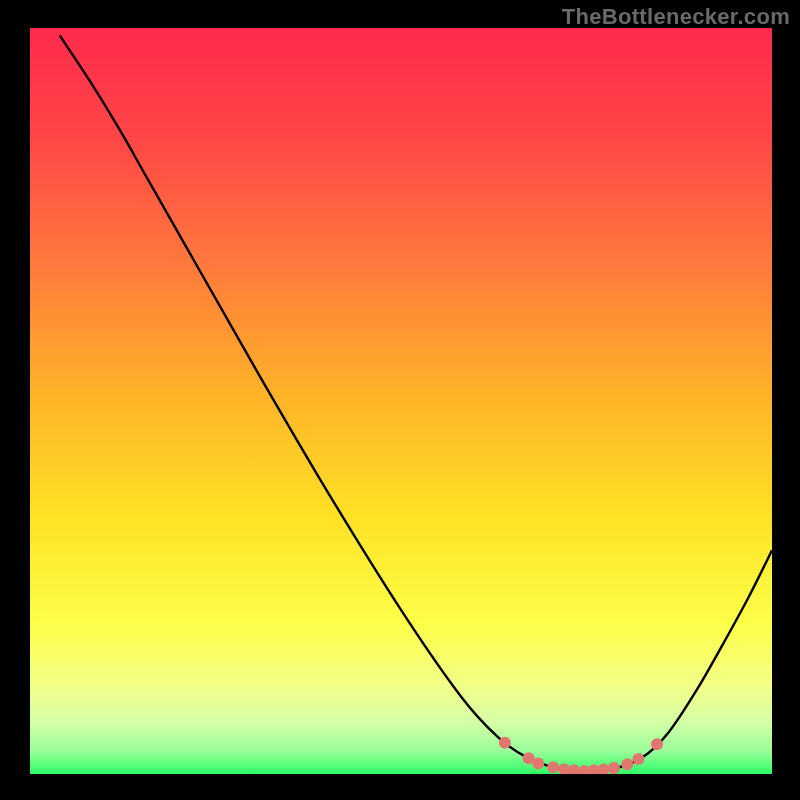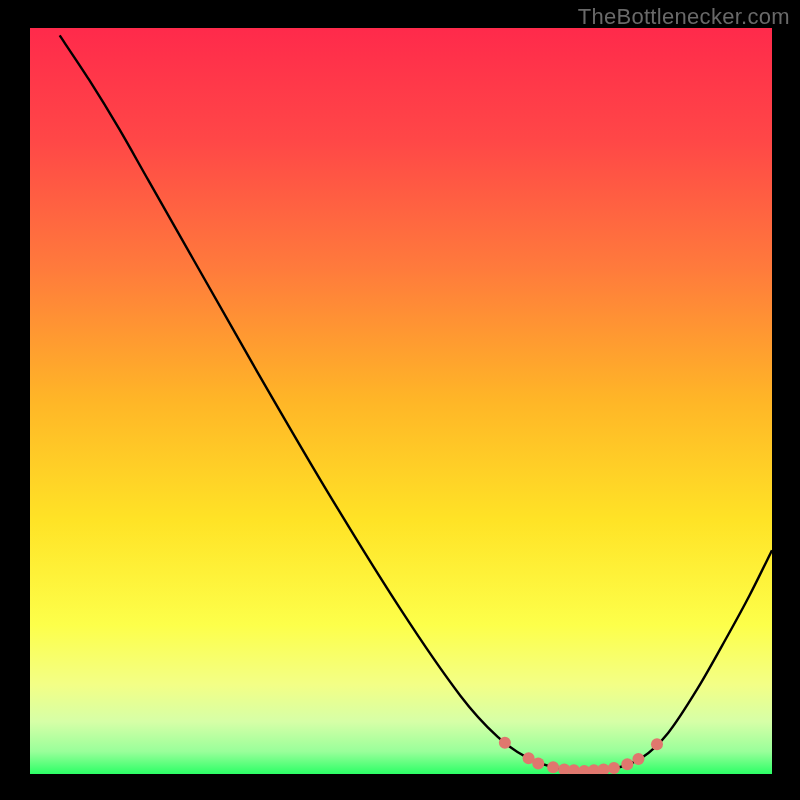--- a/index.html
+++ b/index.html
@@ -15,21 +15,21 @@
     width: 800px;
     height: 800px;
     background: #000;
   }
   .watermark {
     position: absolute;
     top: 4px;
     right: 10px;
     font-family: Arial, Helvetica, sans-serif;
     font-size: 22px;
-    font-weight: 400;
+    font-weight: 700;
     color: #696969;
     letter-spacing: 0.3px;
     z-index: 10;
   }
   svg.plot {
     position: absolute;
     left: 0;
     top: 0;
     width: 800px;
     height: 800px;

